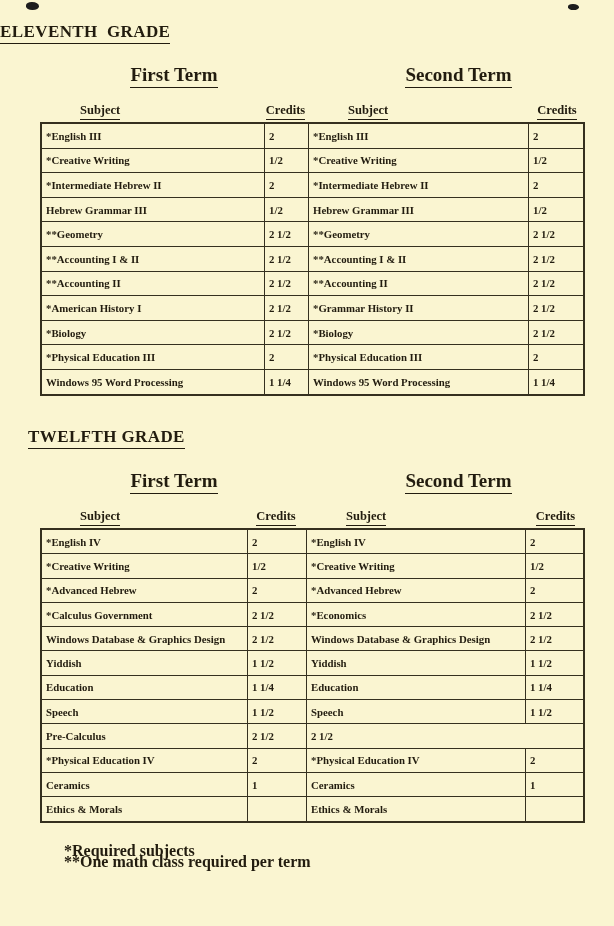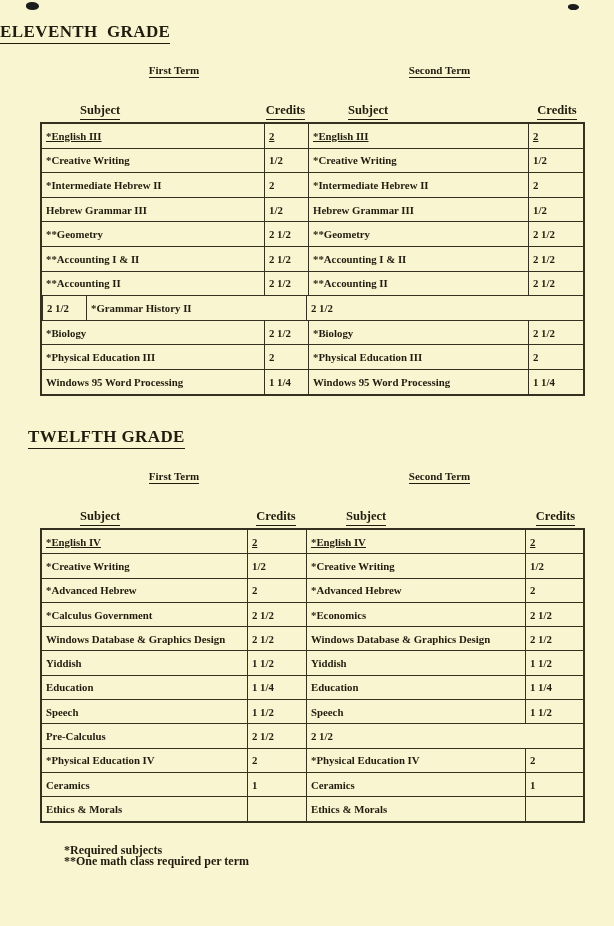--- a/index.html
+++ b/index.html
@@ -24,55 +24,55 @@
   
   .sec-title{position:absolute;left:0;width:614px;text-align:left;
     font-size:17px;font-weight:bold;letter-spacing:.4px;}
   .sec-title .u{white-space:pre;}
   #sec1 .sec-title{top:22px;}
   #sec2 .sec-title{top:427px;padding-left:28px;}
 
   .u{border-bottom:1.6px solid currentColor;padding-bottom:1px;display:inline-block;}
 
   
-  .term-label{position:absolute;text-align:center;font-size:11px;font-weight:bold;}
+  .term-label{position:absolute;text-align:center;font-size:19px;font-weight:bold;}
   .term-first{left:40px;width:268px;}
-  .term-second{left:301px;width:277px;}
+  .term-second{left:320px;width:277px;}
   #sec1 .term-label{top:64px;}
   #sec2 .term-label{top:470px;}
 
   
   .col-headers{position:absolute;left:40px;width:545px;display:flex;
     font-size:12.5px;font-weight:bold;justify-content:space-between;}
   #sec1 .col-headers{top:103px;}
   #sec2 .col-headers{top:509px;}
   .hcell{box-sizing:border-box;display:flex;align-items:flex-end;white-space:nowrap;}
   .hcell.subj{padding-left:40px;}
   .hcell.cred{justify-content:center;font-family:Liberation Serif, serif;}
   .t1h .h1{width:223px;} .t1h .h2{width:45px;} .t1h .h3{width:221px;} .t1h .h4{width:56px;}
   .t2h .h1{width:206px;} .t2h .h2{width:60px;} .t2h .h3{width:220px;} .t2h .h4{width:59px;}
 
   
   .table{position:absolute;left:40px;width:545px;box-sizing:border-box;
     border:2px solid var(--line);}
   #sec1 .table{top:122px;}
   #sec2 .table{top:528px;text-align:center;}
   .row{display:flex;border-top:1px solid var(--line);}
-  .row:first-child{border-top:none;text-decoration:underline;}
+  .row:first-child{border-top:none;}
   .t1 .row{height:23.6px;}
   .t2 .row{height:23.3px;}
   .cell{box-sizing:border-box;display:flex;align-items:center;
     padding-left:4px;font-size:10.8px;font-weight:bold;
     white-space:nowrap;overflow:hidden;}
   .cell.c2,.cell.c3,.cell.c4{border-left:1px solid var(--line);}
   .t1 .c1{width:222px;} .t1 .c2{width:44px;} .t1 .c3{width:220px;} .t1 .c4{flex:1;}
   .t2 .c1{width:205px;} .t2 .c2{width:59px;} .t2 .c3{width:219px;} .t2 .c4{flex:1;}
 
   
-  .footnotes{position:absolute;left:64px;top:845px;font-size:12px;
+  .footnotes{position:absolute;left:64px;top:845px;font-size:16px;
     font-weight:bold;line-height:11.4px;}
 </style>
 </head>
 <body>
 
 <div class="page">
 
   <div class="speck a"></div>
   <div class="speck b"></div>
 
@@ -137,20 +137,21 @@
           <div class="cell c3">**Accounting I &amp; II</div>
           <div class="cell c4">2 1/2</div>
         </div>
         <div class="row">
           <div class="cell c1">**Accounting II</div>
           <div class="cell c2">2 1/2</div>
           <div class="cell c3">**Accounting II</div>
           <div class="cell c4">2 1/2</div>
         </div>
         <div class="row">
+          <div class="cell c1">*American History I</div>
           <div class="cell c2">2 1/2</div>
           <div class="cell c3">*Grammar History II</div>
           <div class="cell c4">2 1/2</div>
         </div>
         <div class="row">
           <div class="cell c1">*Biology</div>
           <div class="cell c2">2 1/2</div>
           <div class="cell c3">*Biology</div>
           <div class="cell c4">2 1/2</div>
         </div>

